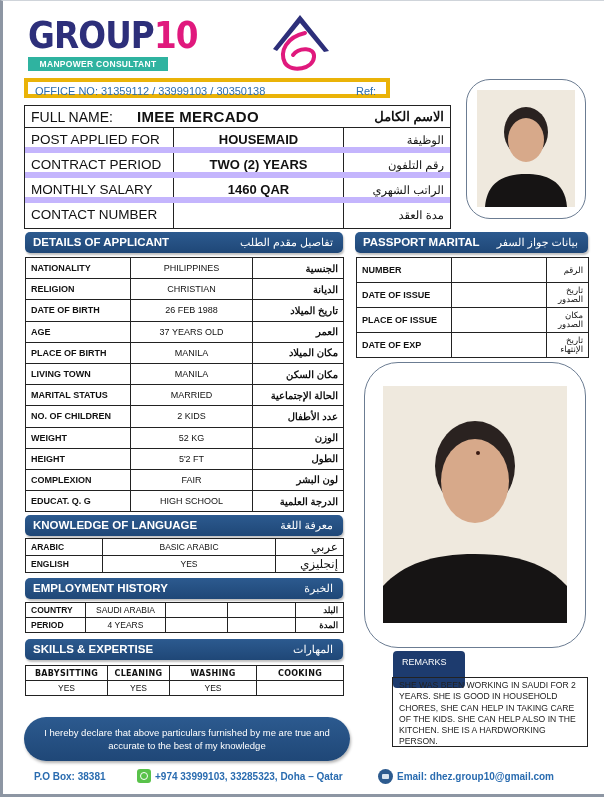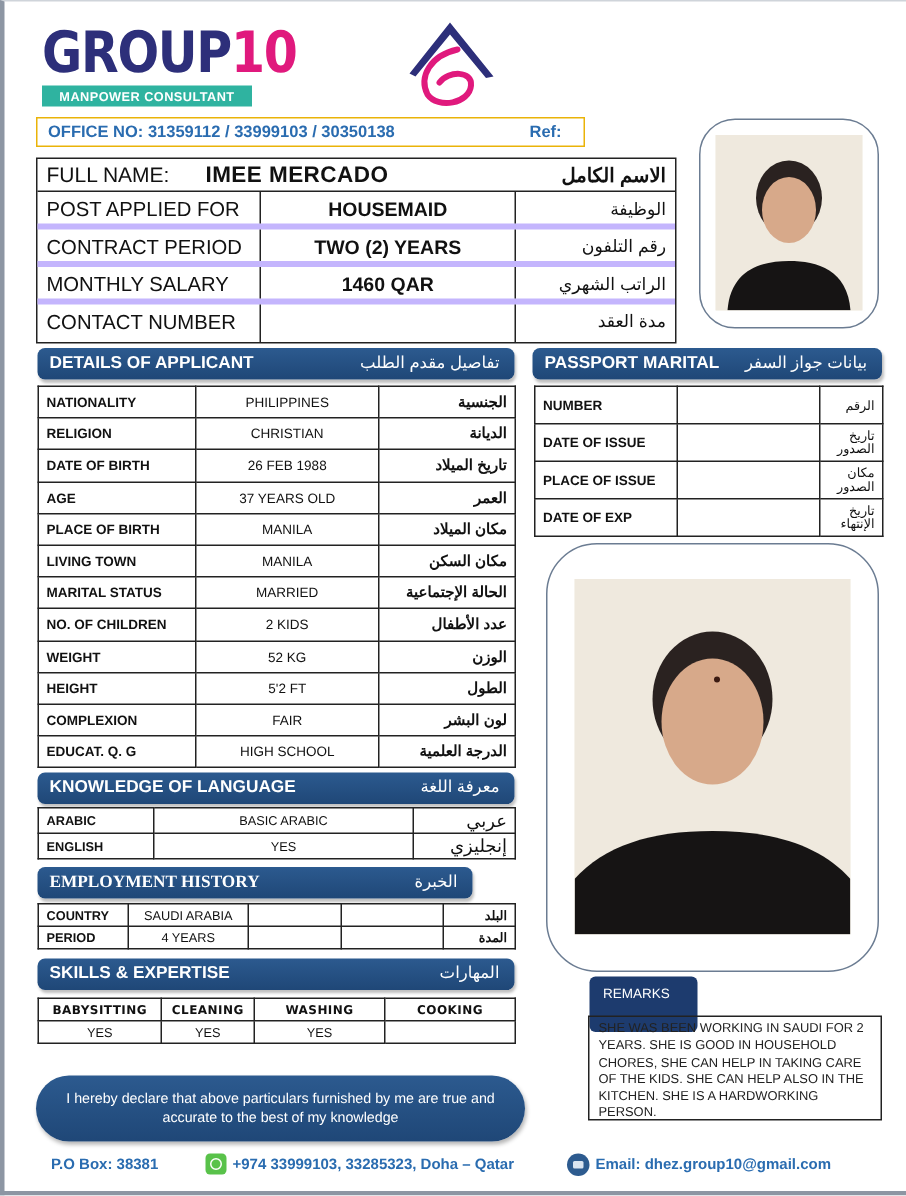--- a/index.html
+++ b/index.html
@@ -13,30 +13,30 @@
   .logo-word .g { color: #2d2f7a; }
   .logo-word .n { color: #e0197d; }
   .teal-band { background: #2fb3a0; color: #fff; font-size: 8.5px; font-weight: bold; text-align: center; height: 14px; line-height: 14px; letter-spacing: 0.3px; }
   .logo-left .teal-band { width: 140px; margin-top: 2px; text-align: center; }
   .logo-mid { position: absolute; left: 262px; top: 10px; width: 70px; height: 62px; }
   .logo-right { position: absolute; left: 414px; top: 16px; width: 188px; text-align: right; }
   .arabic-title { font-family: "DejaVu Sans", sans-serif; font-weight: bold; color: #2d2f7a; font-size: 25px; direction: rtl; line-height: 32px; padding-right: 6px; }
   .logo-right .teal-band { width: 188px; margin-top: 4px; direction: rtl; font-size: 9px; }
 
   
-  .office { position: absolute; left: 21px; top: 77px; width: 366px; height: 20px; border: 1px solid #eab308; font-size: 11px; font-weight: bold; color: #2a6cb0; line-height: 18px; padding-left: 7px; }
+  .office { position: absolute; left: 21px; top: 77px; width: 366px; height: 20px; border: 4px solid #eab308; font-size: 11px; font-weight: normal; color: #2a6cb0; line-height: 18px; padding-left: 7px; }
   .office .ref { position: absolute; left: 328px; }
 
   
   .namebox { position: absolute; left: 21px; top: 104px; width: 427px; border: 1px solid #222; }
   .name-row { height: 22px; border-bottom: 1px solid #222; position: relative; font-size: 14px; line-height: 21px; padding-left: 6px; }
   .name-row .lbl { font-weight: normal; }
   .name-row .val { font-weight: bold; font-size: 15px; margin-left: 24px; letter-spacing: 0.3px; }
   .name-row .ar { position: absolute; right: 6px; top: 0; font-size: 13px; direction: rtl; font-weight: bold; }
-  .info-row { display: flex; height: 25px; border-bottom: 4px solid #c4b5fd; font-size: 13.5px; line-height: 24px; }
+  .info-row { display: flex; height: 25px; border-bottom: 6px solid #c4b5fd; font-size: 13.5px; line-height: 24px; }
   .info-row:last-child { border-bottom: none; }
   .info-row .c1 { width: 149px; border-right: 1px solid #222; padding-left: 6px; }
   .info-row .c2 { width: 170px; border-right: 1px solid #222; text-align: center; font-weight: bold; font-size: 13px; }
   .info-row .c3 { flex: 1; text-align: right; padding-right: 6px; font-size: 11.5px; direction: rtl; }
 
   
   .photo-frame { position: absolute; border: 1.5px solid #6b7c92; border-radius: 24px; background: #fff; }
   .photo { position: absolute; background: #efe9de; overflow: hidden; }
   .pf1 { left: 463px; top: 78px; width: 120px; height: 140px; }
   .ph1 { left: 474px; top: 89px; width: 98px; height: 117px; }
@@ -278,21 +278,21 @@
           <td class="a">عربي</td>
         </tr>
         <tr>
           <td class="l">ENGLISH</td>
           <td class="v">YES</td>
           <td class="a">إنجليزي</td>
         </tr>
       </tbody>
   </table>
 
-  <div class="bar" style="left:22px;top:577px;width:290px;font-family:Liberation Serif, serif;">
+  <div class="bar" style="left:22px;top:577px;width:318px;">
     <span>EMPLOYMENT HISTORY</span>
     <span class="ar">الخبرة</span>
   </div>
   <table class="emp">
     <colgroup>
         <col style="width:60px">
         <col style="width:80px">
         <col style="width:62px">
         <col style="width:68px">
         <col style="width:48px">

